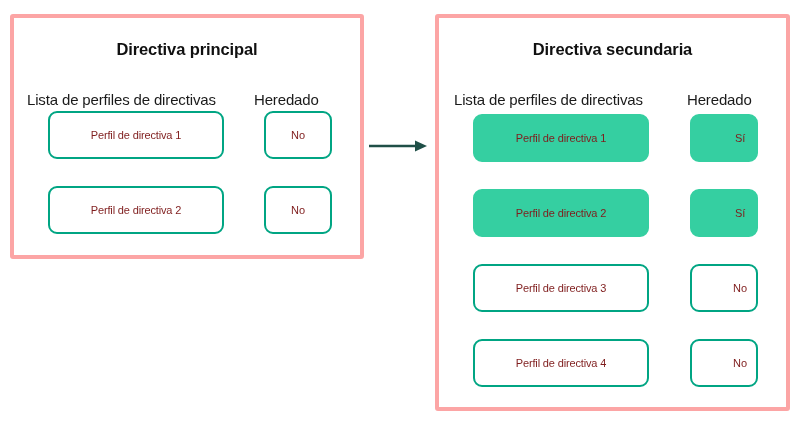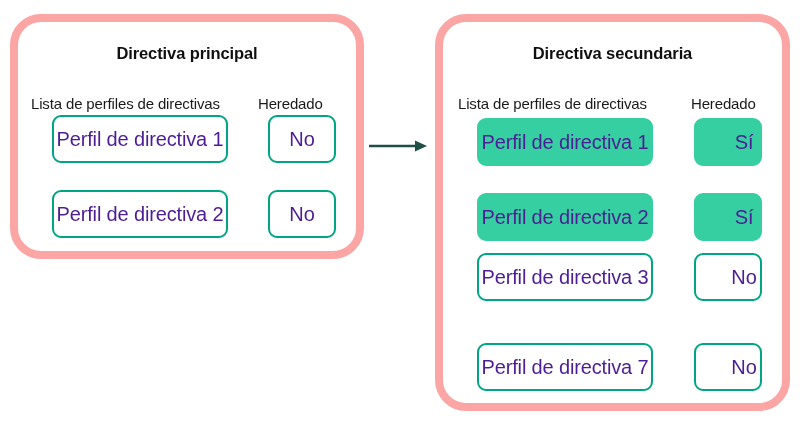--- a/index.html
+++ b/index.html
@@ -19,22 +19,22 @@
 
   .diagram {
     position: absolute;
     inset: 0;
   }
 
   
   .panel {
     position: absolute;
     box-sizing: border-box;
-    border: 8px solid #fca5a5;
-    border-radius: 31px;
+    border: 4px solid #fca5a5;
+    border-radius: 3px;
     background: #ffffff;
   }
   .panel-primary {
     left: 10px;
     top: 14px;
     width: 354px;
     height: 245px;
   }
   .panel-secondary {
     left: 435px;
@@ -85,22 +85,22 @@
   }
   .cell {
     position: absolute;
     box-sizing: border-box;
     border: 2px solid #00a583;
     border-radius: 9px;
     background: #ffffff;
     display: flex;
     align-items: center;
     justify-content: center;
-    font-size: 20px;
-    color: #4c1d95;
+    font-size: 11px;
+    color: #7f1d1d;
     letter-spacing: -0.15px;
     white-space: nowrap;
     height: 48px;
     text-align: right;
   }
   .cell.filled {
     background: #35cfa1;
     border-color: #35cfa1;
   }
 
@@ -158,24 +158,24 @@
     <div class="row" style="top:96px;">
       <div class="cell cell-profile filled">Perfil de directiva 1</div>
       <div class="cell cell-inherit filled">Sí</div>
     </div>
 
     <div class="row" style="top:171px;">
       <div class="cell cell-profile filled">Perfil de directiva 2</div>
       <div class="cell cell-inherit filled">Sí</div>
     </div>
 
-    <div class="row" style="top:231px;text-decoration:underline;">
+    <div class="row" style="top:246px;text-decoration:underline;">
       <div class="cell cell-profile">Perfil de directiva 3</div>
       <div class="cell cell-inherit">No</div>
     </div>
 
     <div class="row" style="top:321px;">
-      <div class="cell cell-profile">Perfil de directiva 7</div>
+      <div class="cell cell-profile">Perfil de directiva 4</div>
       <div class="cell cell-inherit">No</div>
     </div>
   </div>
 
 </div>
 
 </body></html>

